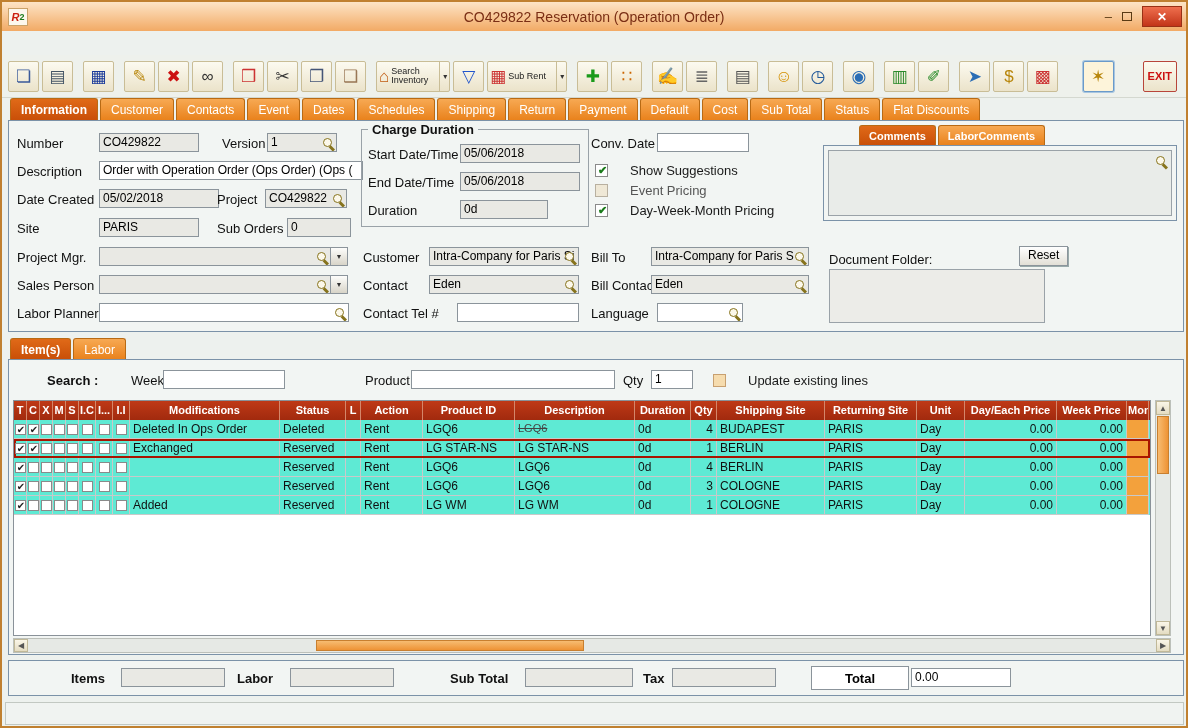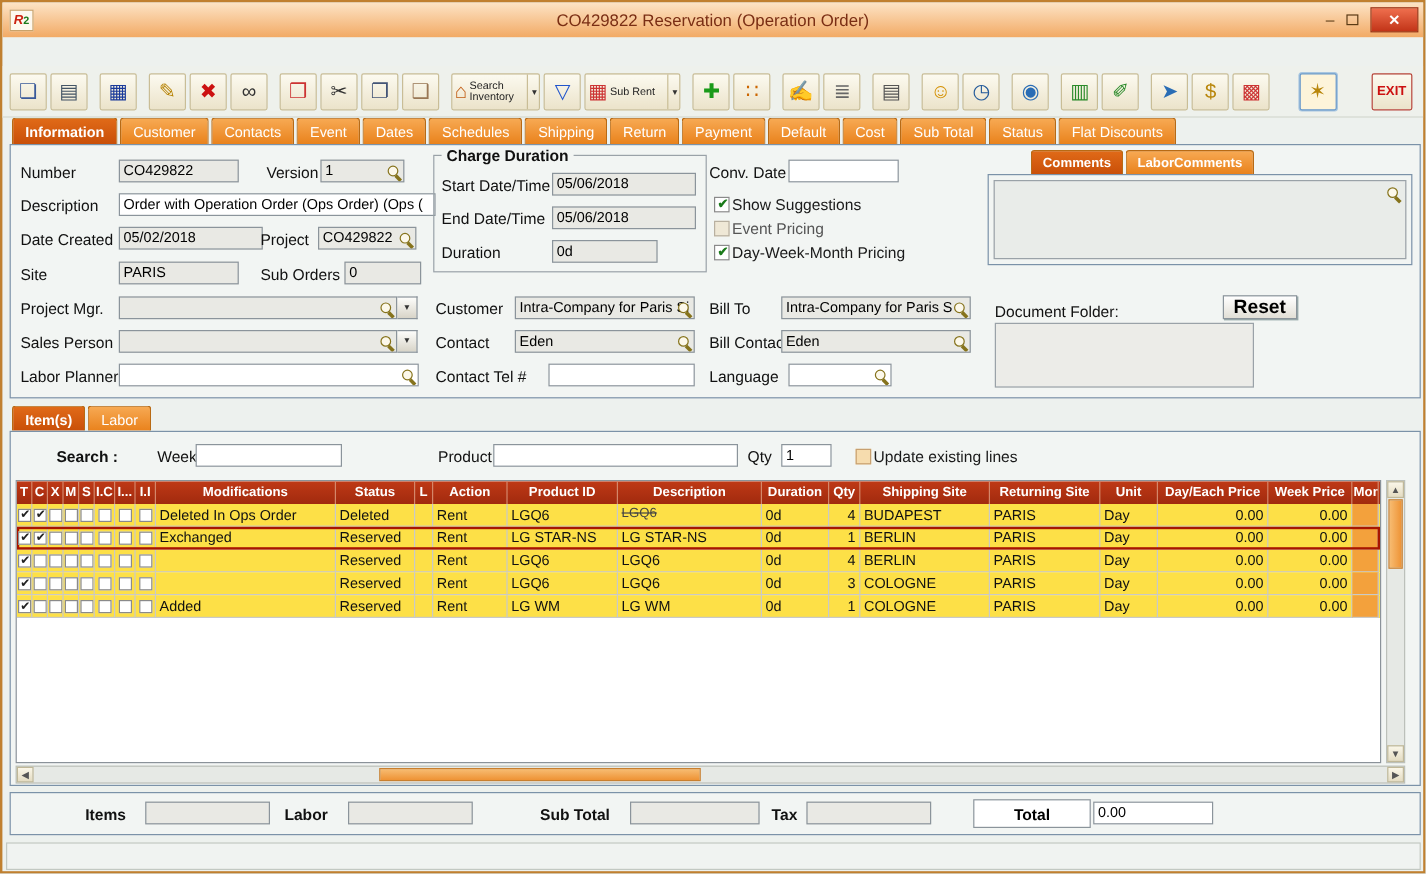--- a/index.html
+++ b/index.html
@@ -67,21 +67,21 @@
   .mag-icon::before{content:"";position:absolute;left:2px;top:2px;width:7px;height:7px;
     border:1.6px solid #86731c;border-radius:50%;background:#fcf8ea;}
   .mag-icon::after{content:"";position:absolute;right:0px;bottom:1px;width:6px;height:2.5px;
     background:#86731c;transform:rotate(45deg);}
 
   .combo{position:absolute;display:flex;height:19px;}
   .combo .fld{position:relative;left:auto;top:auto;}
   .dd-btn{width:17px;height:19px;background:linear-gradient(#fdfdfb,#d8d4c8);border:1px solid #8b949b;
     border-left:none;font-size:7px;text-align:center;line-height:18px;color:#333;cursor:default;}
 
-  .cbx{position:absolute;display:flex;align-items:center;gap:2px;font-size:13px;color:#1a1a1a;justify-content:space-between;}
+  .cbx{position:absolute;display:flex;align-items:center;gap:22px;font-size:13px;color:#1a1a1a;justify-content:space-between;}
   .cbx .box{width:13px;height:13px;border:1px solid #8a8a8a;background:#fff;font-size:11px;
     line-height:11px;text-align:center;color:#1a7a1a;font-weight:bold;position:relative;}
   .cbx .box.checked::before{content:"✔";position:absolute;left:0;top:0;width:13px;}
   .cbx.disabled .box{background:#efe8d6;border-color:#b8b0a0;}
   .cbx.disabled .cbl{color:#555;}
   .cbx .box.tan{background:#f6dcae;border-color:#c8a070;}
 
   .group{position:absolute;border:1px solid #9aa2a8;}
   .group-title{position:absolute;top:-8px;left:6px;background:#f2f5f3;padding:0 4px;
     font-size:13px;font-weight:bold;color:#111;white-space:nowrap;}
@@ -89,30 +89,30 @@
   .ctabs{position:absolute;display:flex;gap:2px;height:20px;margin-left:36px;}
   .ctab{background:linear-gradient(#f7a953,#e9821c);border:1px solid #b86a14;border-bottom:none;
     border-radius:3px 3px 0 0;color:#fff;font-size:11px;font-weight:bold;padding:4px 9px 0 9px;cursor:default;}
   .ctab.active{background:linear-gradient(#e06a18,#c94f08);}
 
   .cbox{position:absolute;border:1px solid #7b92a8;background:#f2f5f3;}
   .cinner{position:absolute;left:4px;top:4px;right:4px;bottom:4px;background:#e9ece9;border:1px solid #9aa2a8;}
   .dbox{position:absolute;background:#ececе8;background:#ecece8;border:1px solid #9aa2a8;}
 
   .btn{position:absolute;height:20px;border:1px solid #8b949b;background:linear-gradient(#ffffff,#e2dfd6);
-    font-size:16px;padding:1px 8px;box-shadow:1px 1px 0 #9aa;cursor:default;font-weight:bold;}
+    font-size:12px;padding:1px 8px;box-shadow:1px 1px 0 #9aa;cursor:default;}
   .total-box{position:absolute;height:24px;border:1px solid #8b949b;background:#fff;
     font-size:13px;font-weight:bold;display:flex;align-items:center;justify-content:center;}
 
   
   .grid-wrap{position:absolute;left:4px;top:40px;width:1138px;height:236px;background:#fff;border:1px solid #8a9299;overflow:hidden;}
   .ghead{display:flex;height:19px;background:linear-gradient(#bf3916,#a12a0e);}
   .hcell{height:19px;font-size:11px;font-weight:bold;color:#fff;border-right:1px solid #d4876a;
     overflow:hidden;white-space:nowrap;text-align:center;padding:3px 1px 0 1px;flex:none;cursor:default;}
-  .grow{display:flex;height:19px;background:#fde047;position:relative;}
+  .grow{display:flex;height:19px;background:#5eead4;position:relative;}
   .grow.selected{outline:2px solid #a81500;outline-offset:-2px;z-index:1;}
   .gcell{height:19px;font-size:12px;color:#111;border-right:1px solid #c9c9c9;border-bottom:1px solid #c9c9c9;
     overflow:hidden;white-space:nowrap;padding:2px 3px 0 3px;flex:none;}
   .gcell.num{text-align:right;}
   .gcell.orange{background:#f3a13c;}
   .gcell.struck{text-decoration:line-through;font-size:11px;color:#444;}
   .gcell.ck{display:flex;align-items:center;justify-content:center;padding:0;}
   .rowcb{width:11px;height:11px;border:1px solid #8a8a8a;background:#fff;position:relative;
     font-size:10px;line-height:10px;color:#222;text-align:center;}
   .rowcb.checked::before{content:"✔";position:absolute;left:0;top:0;width:11px;}

